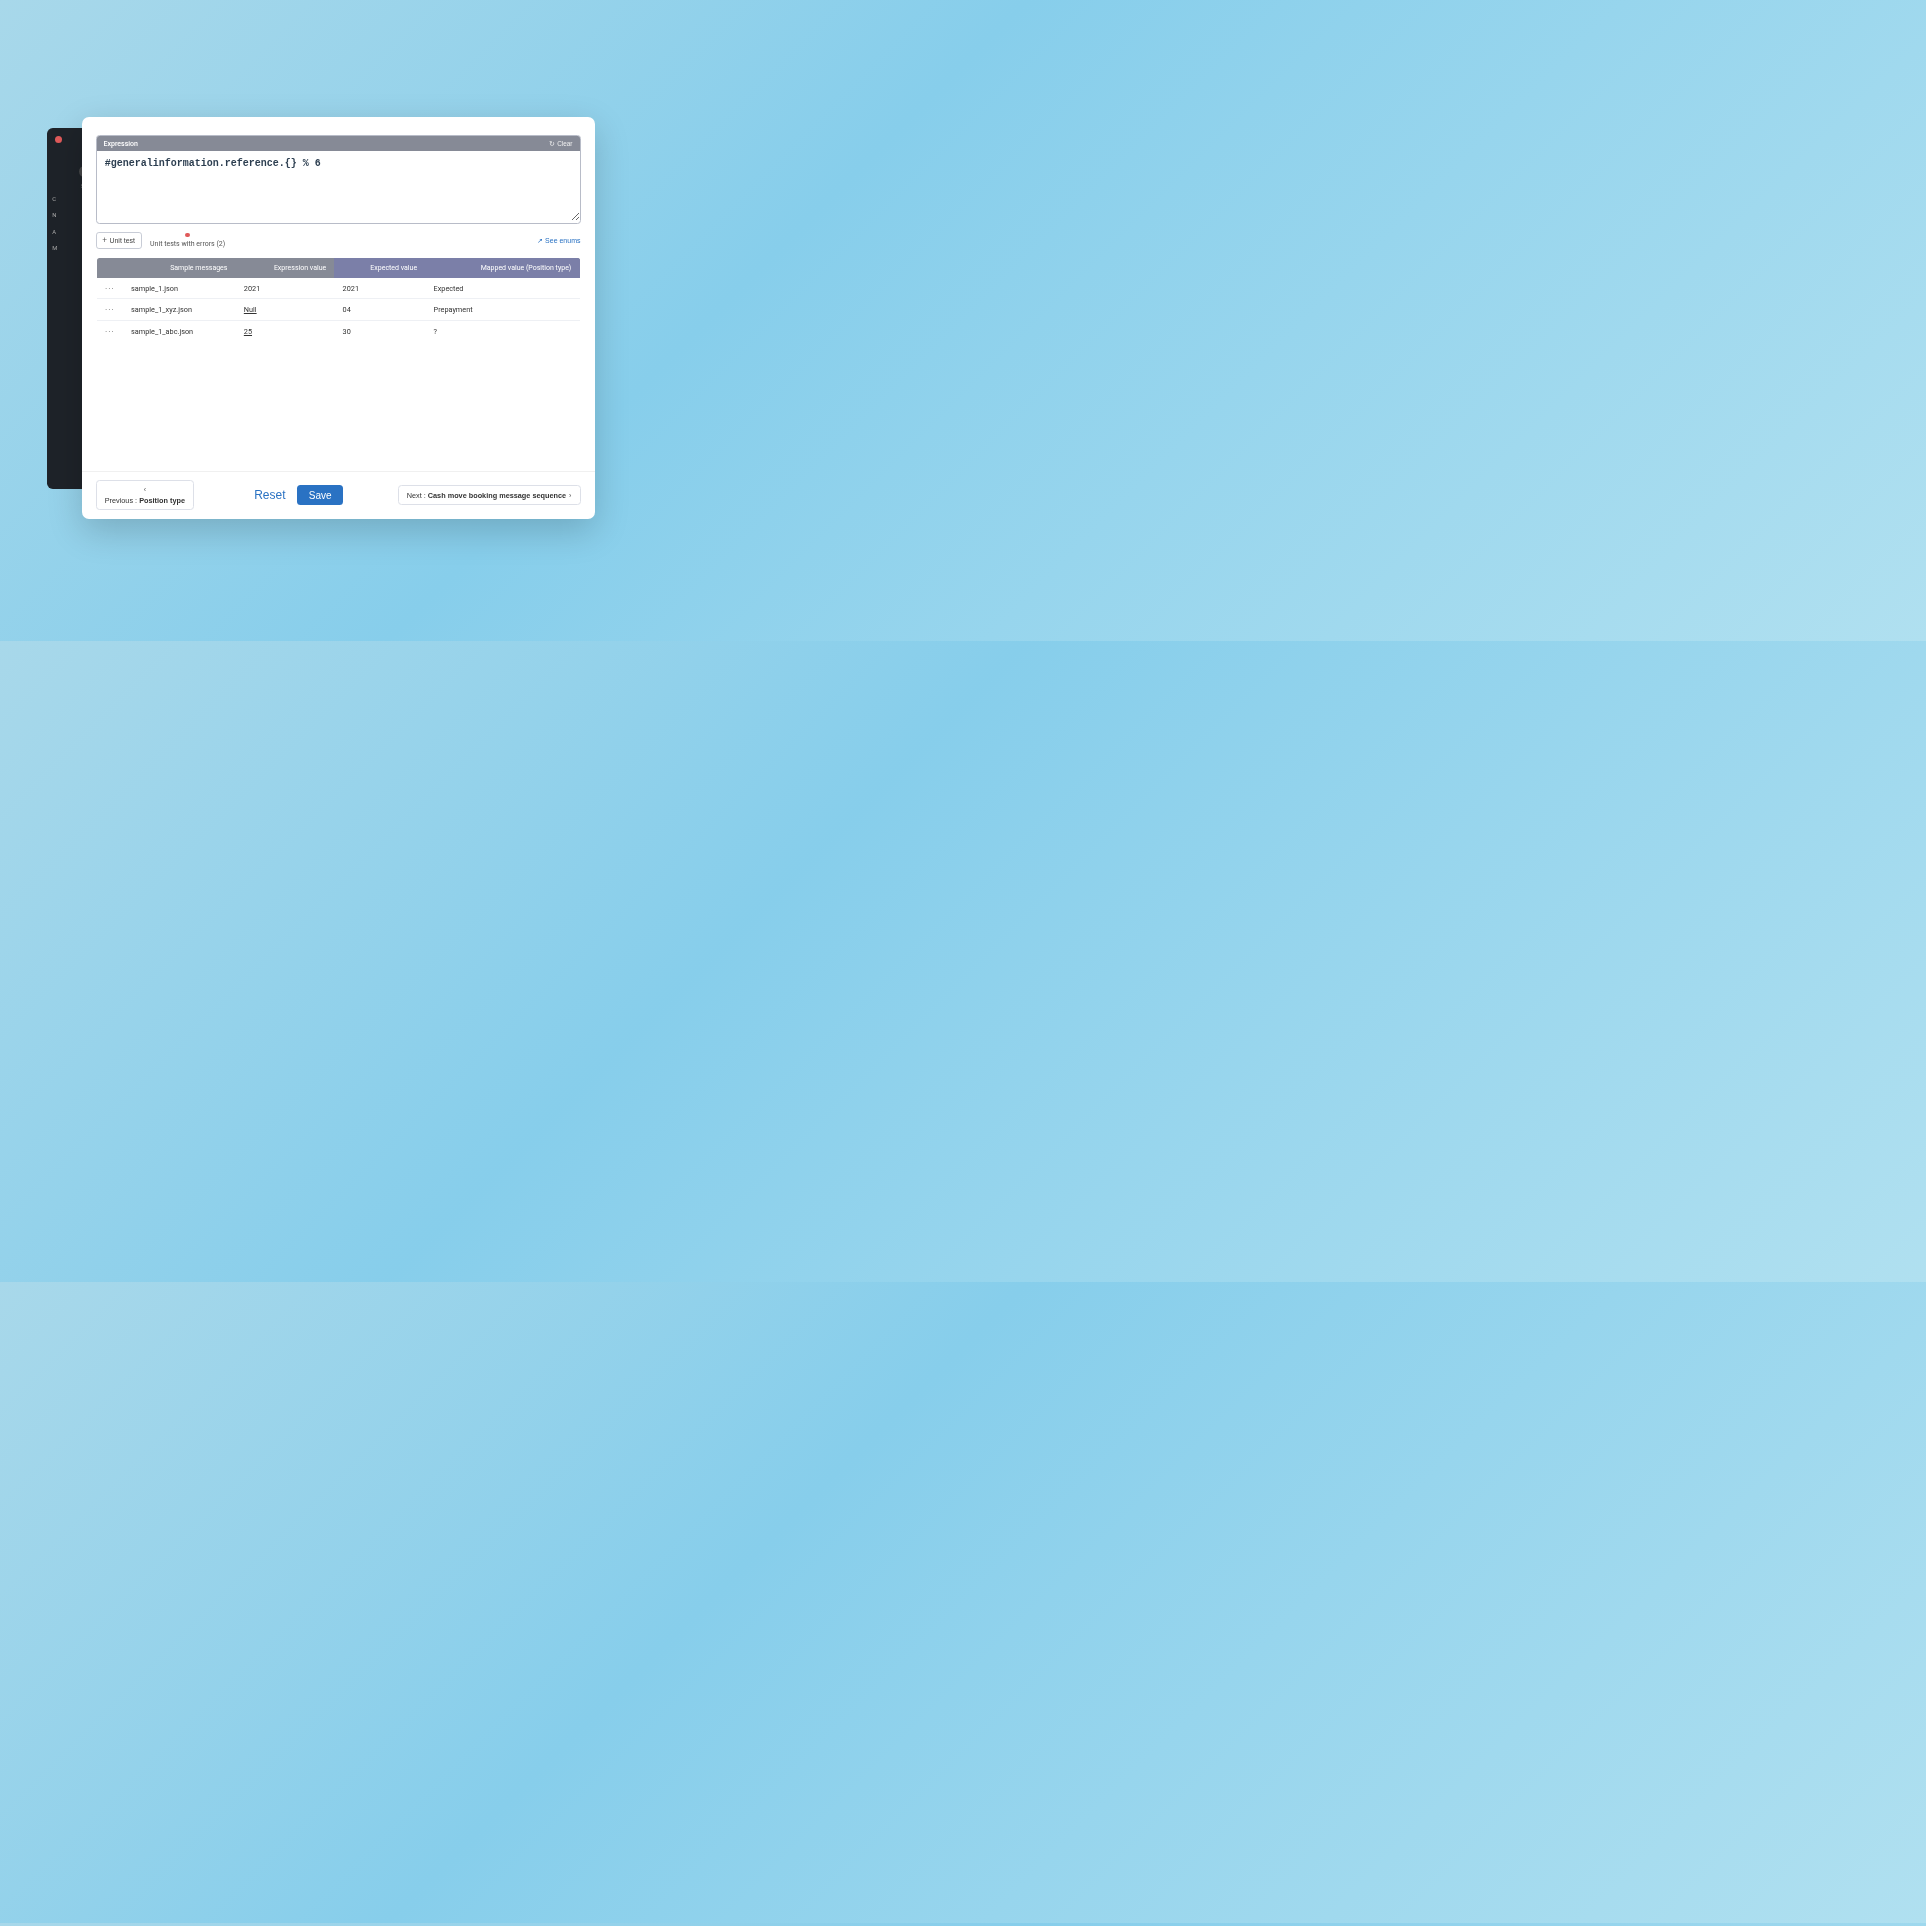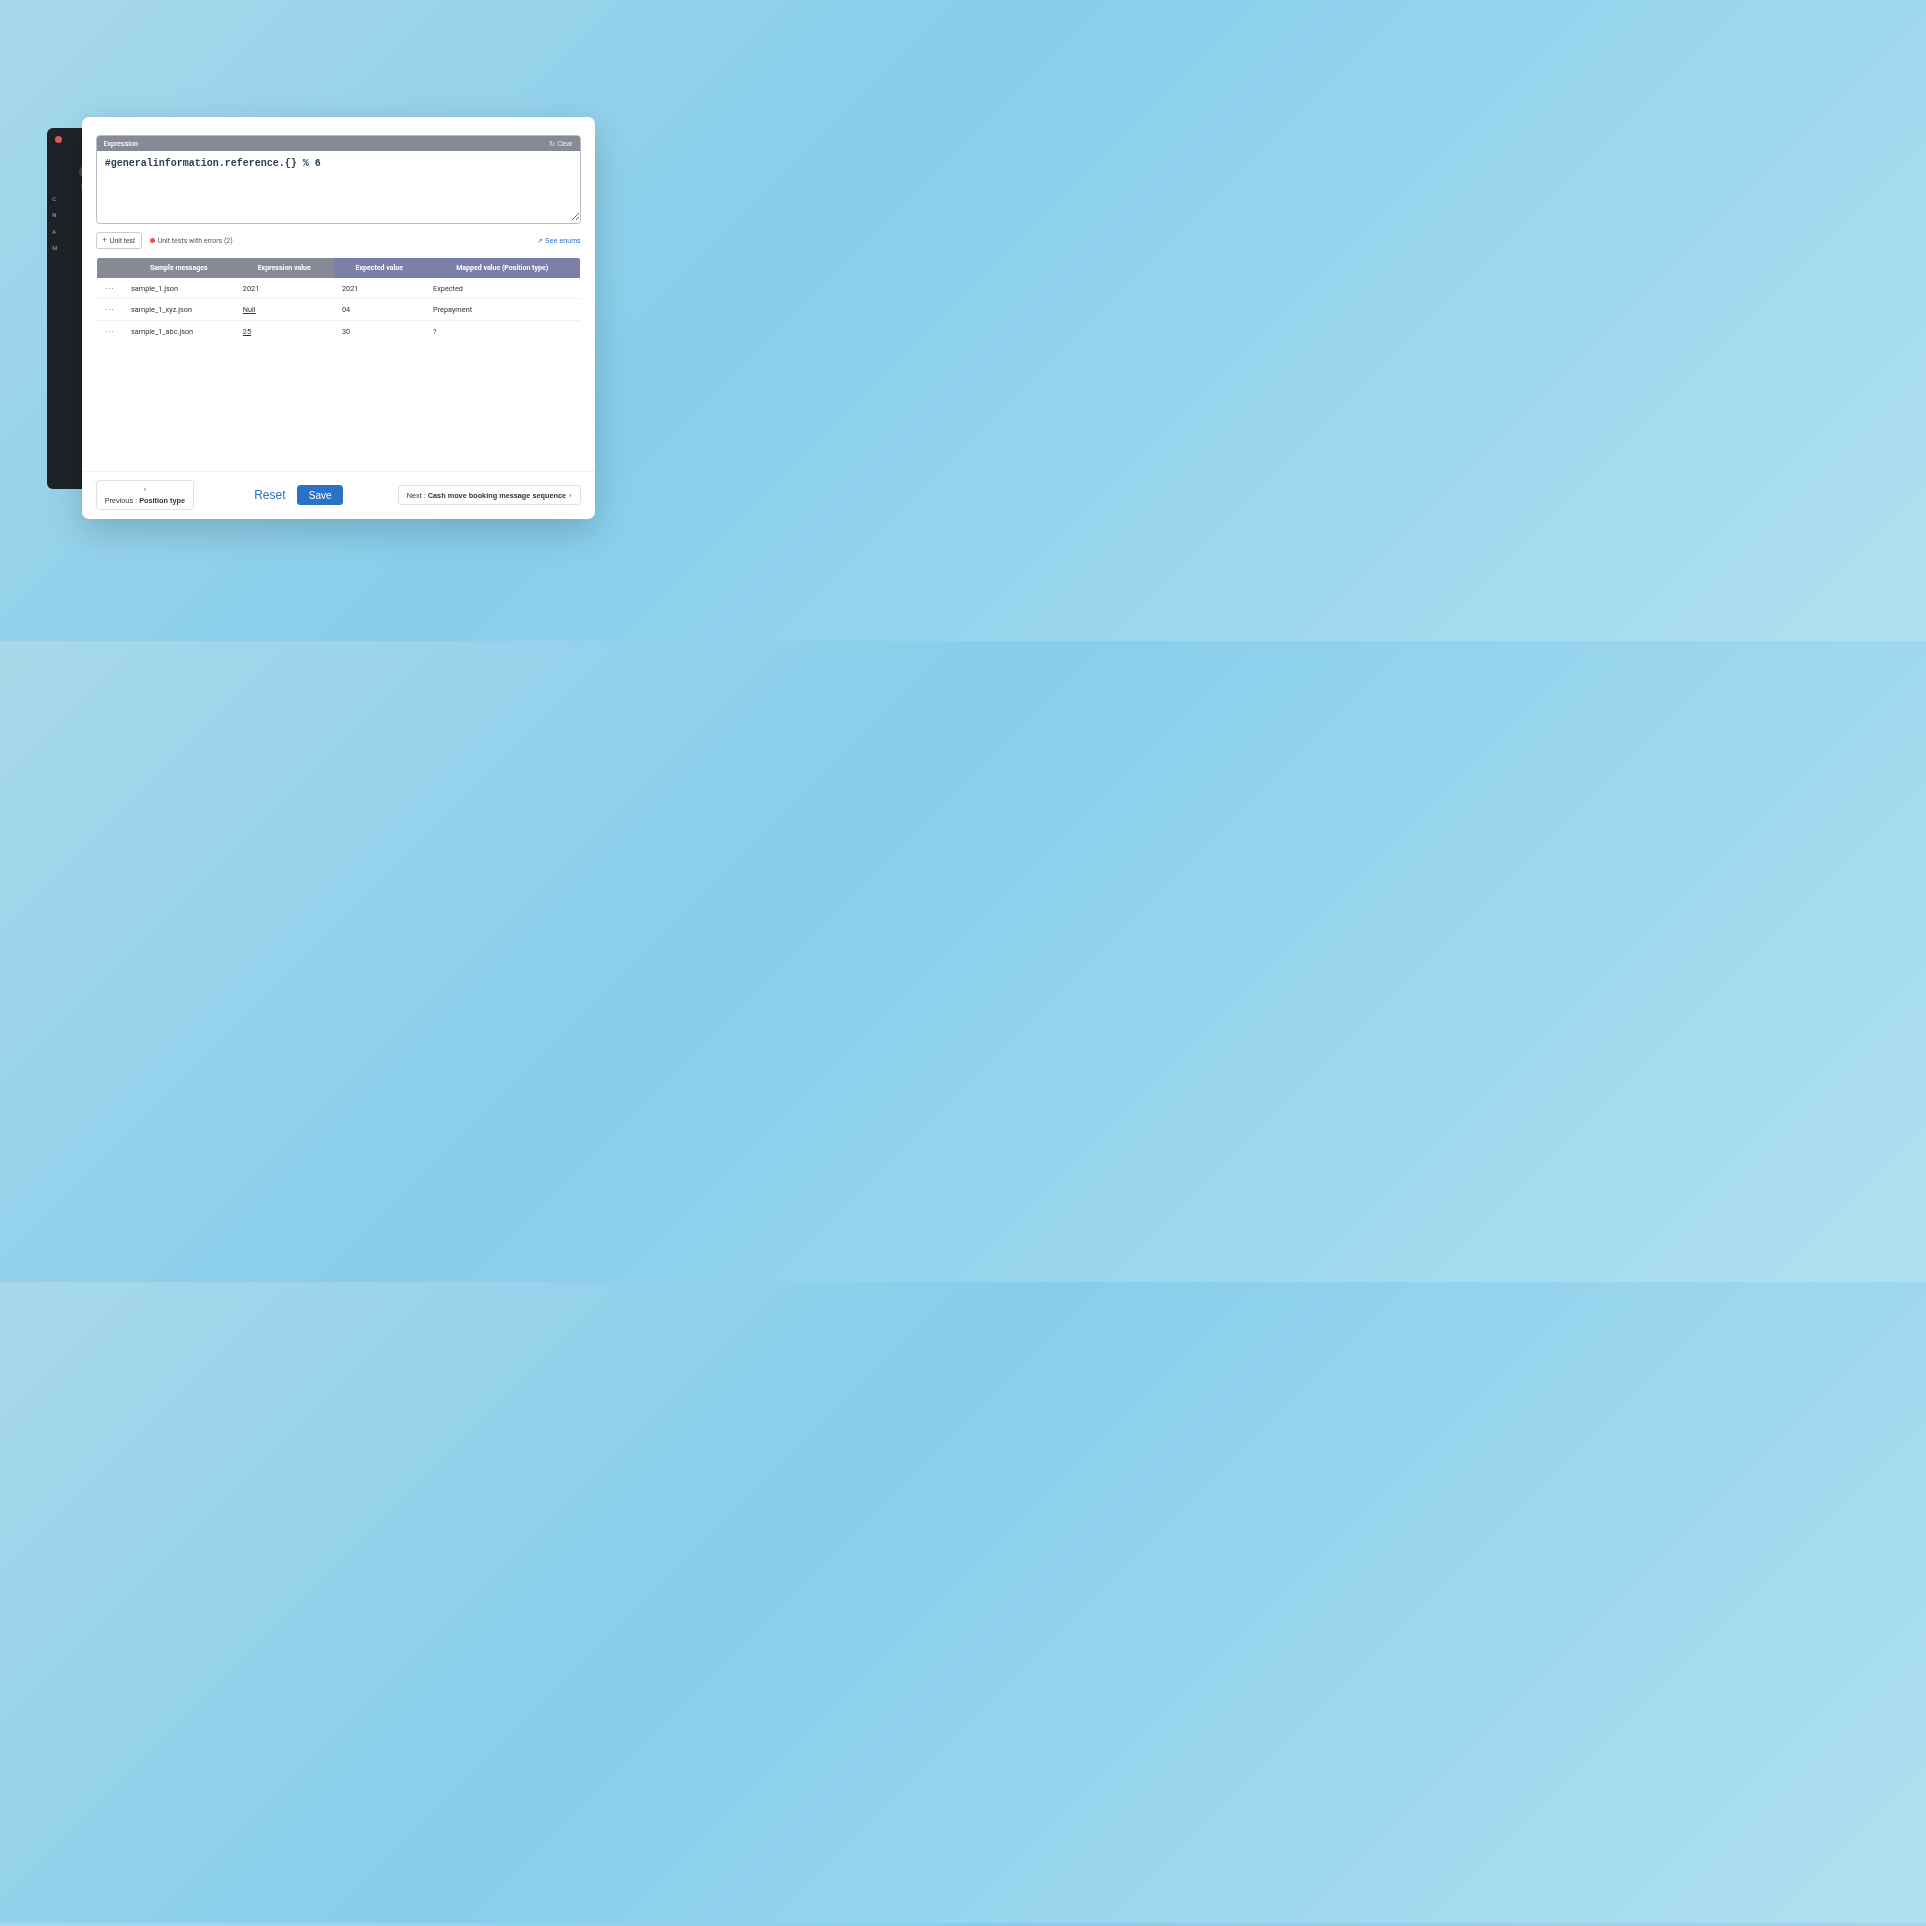--- a/index.html
+++ b/index.html
@@ -242,20 +242,21 @@
       font-size: 8.2px;
       color: #555;
     }
 
     .errors-badge {
       display: flex;
       align-items: center;
       gap: 2.9px;
       font-size: 7px;
       color: #555;
+      flex-direction: column;
     }
 
     .error-dot {
       width: 4.7px;
       height: 4.7px;
       background: #e05a5a;
       border-radius: 50%;
     }
 
     .see-enums-btn {
@@ -278,23 +279,23 @@
       border: 0.6px solid #e0e0e8;
     }
 
     .data-table thead tr {
       background: #868a96;
     }
 
     .data-table thead th {
       color: #fff;
       font-size: 7px;
-      font-weight: 700;
+      font-weight: 400;
       padding: 5.8px 8.2px;
-      text-align: center;
+      text-align: right;
     }
 
     .data-table thead th.expected-col {
       background: #7b7fa8;
     }
 
     .data-table tbody tr {
       border-bottom: 0.6px solid #eef0f4;
     }
 

